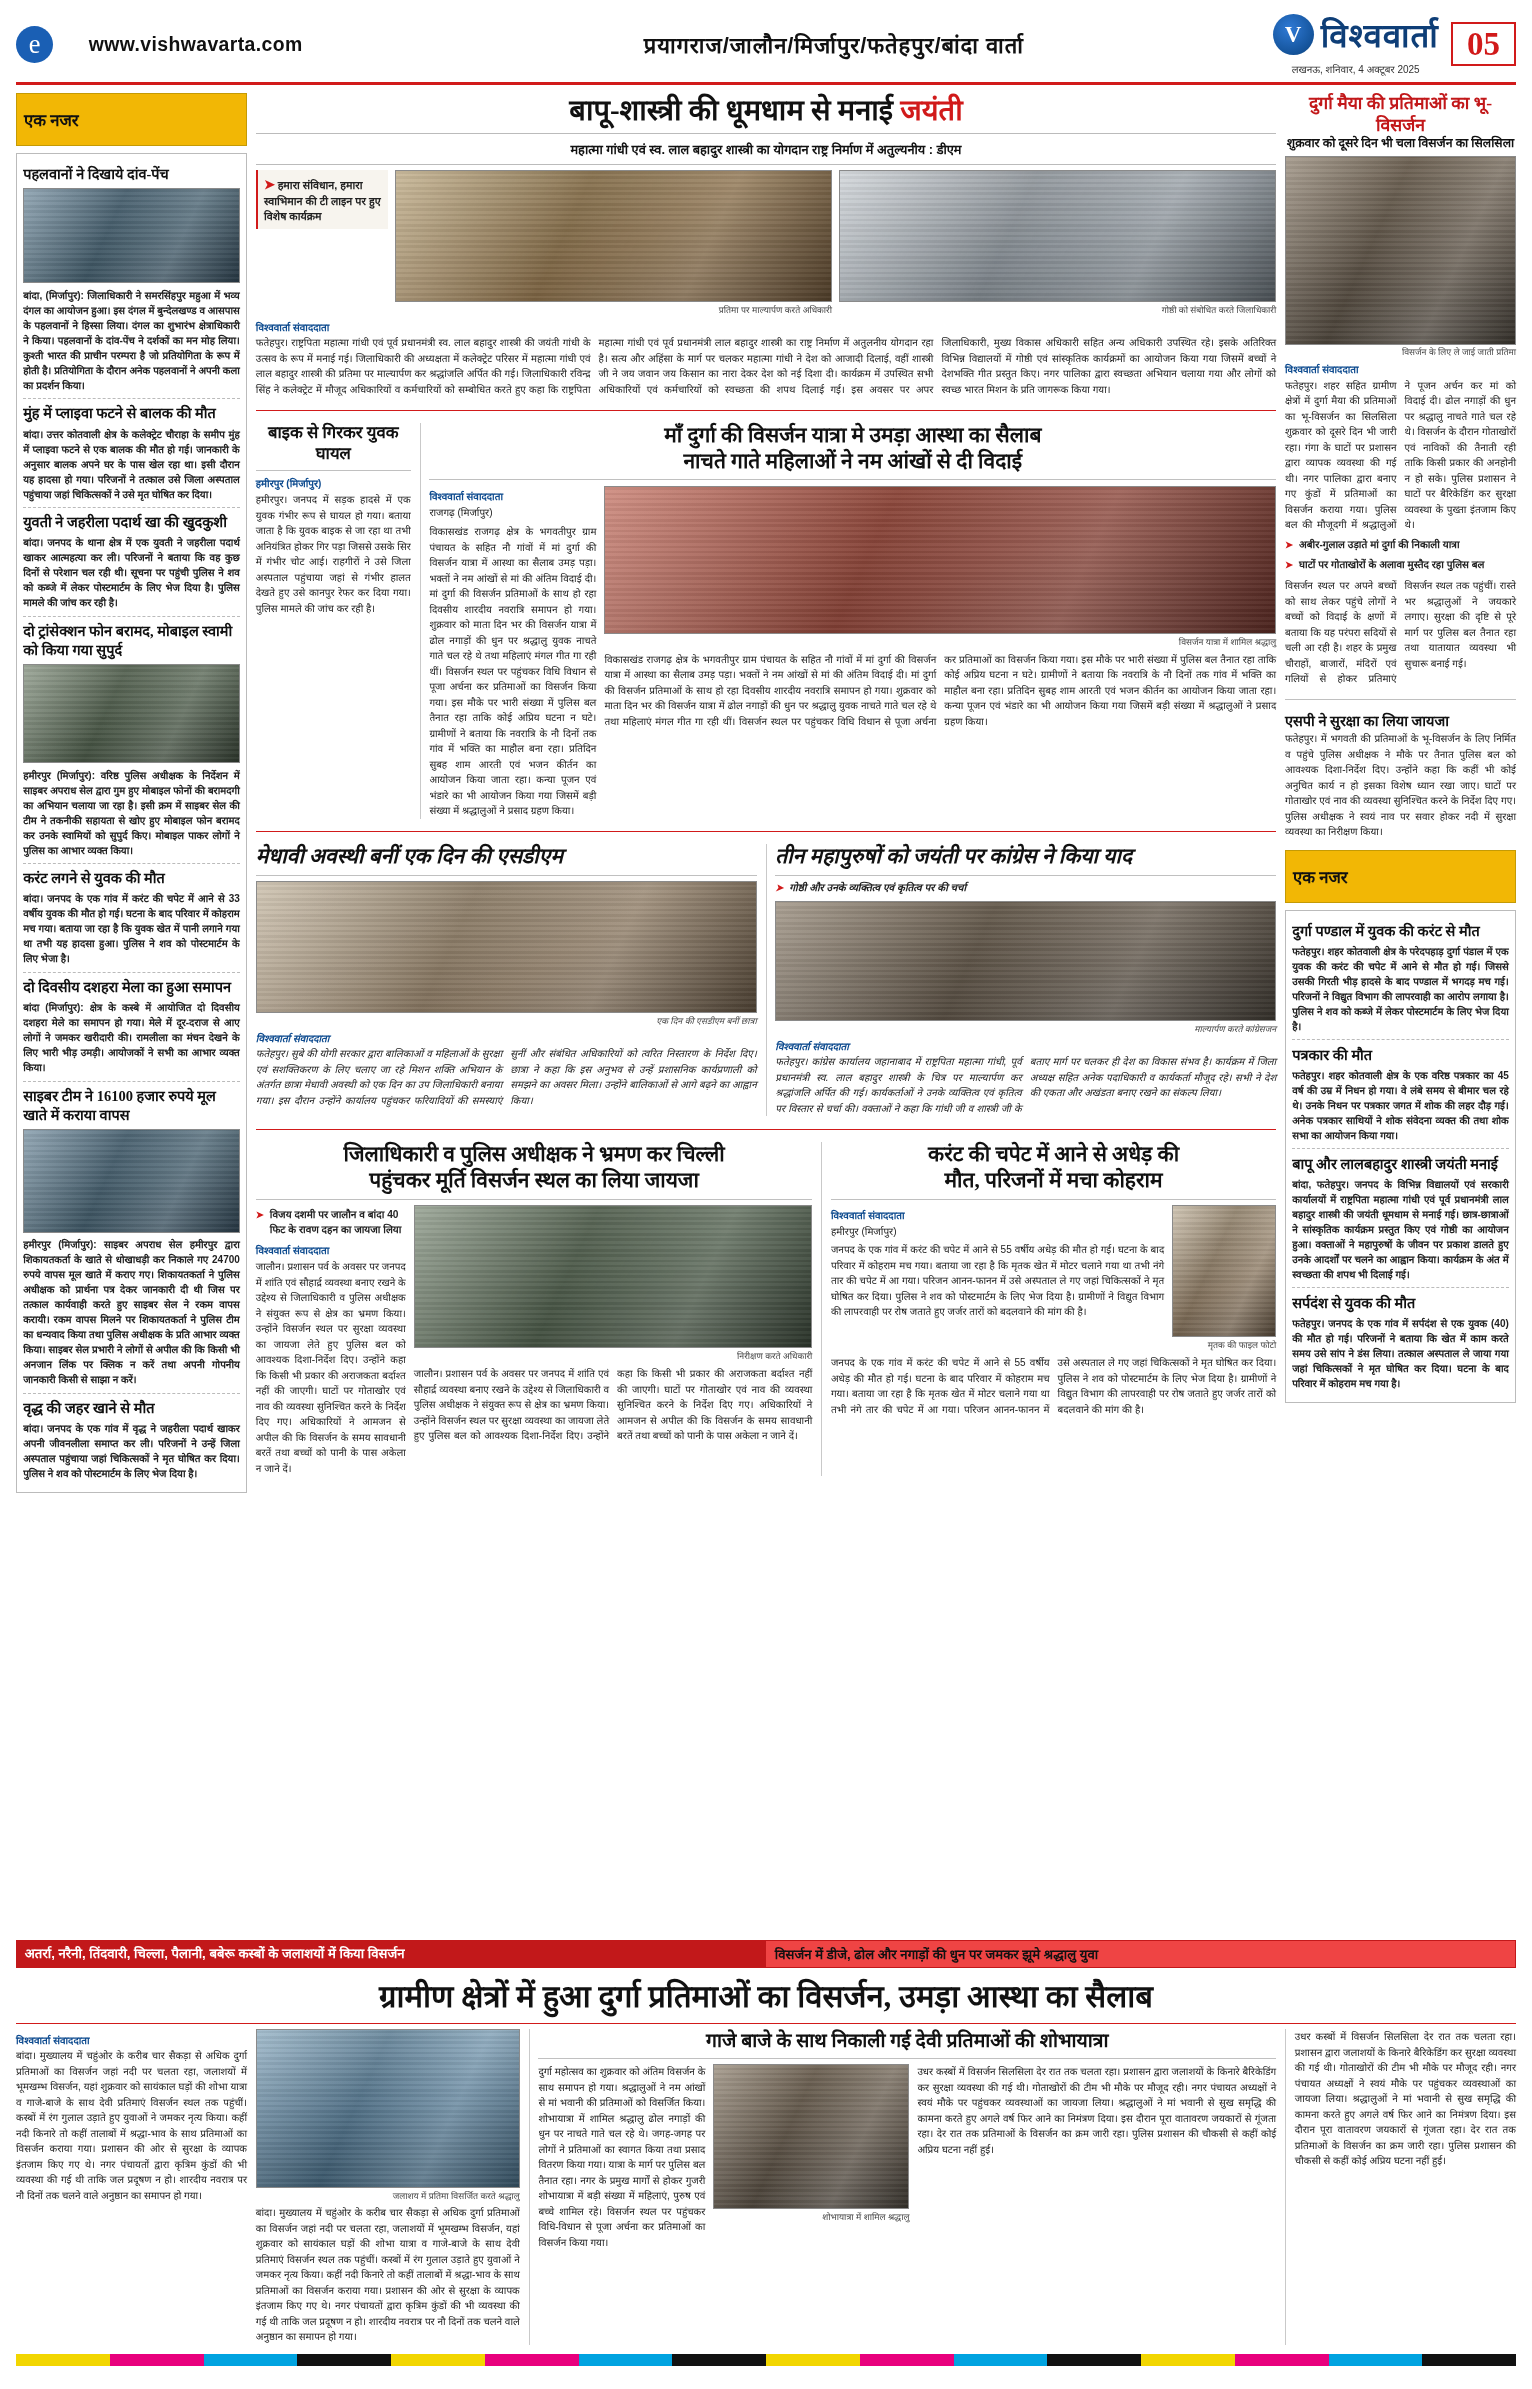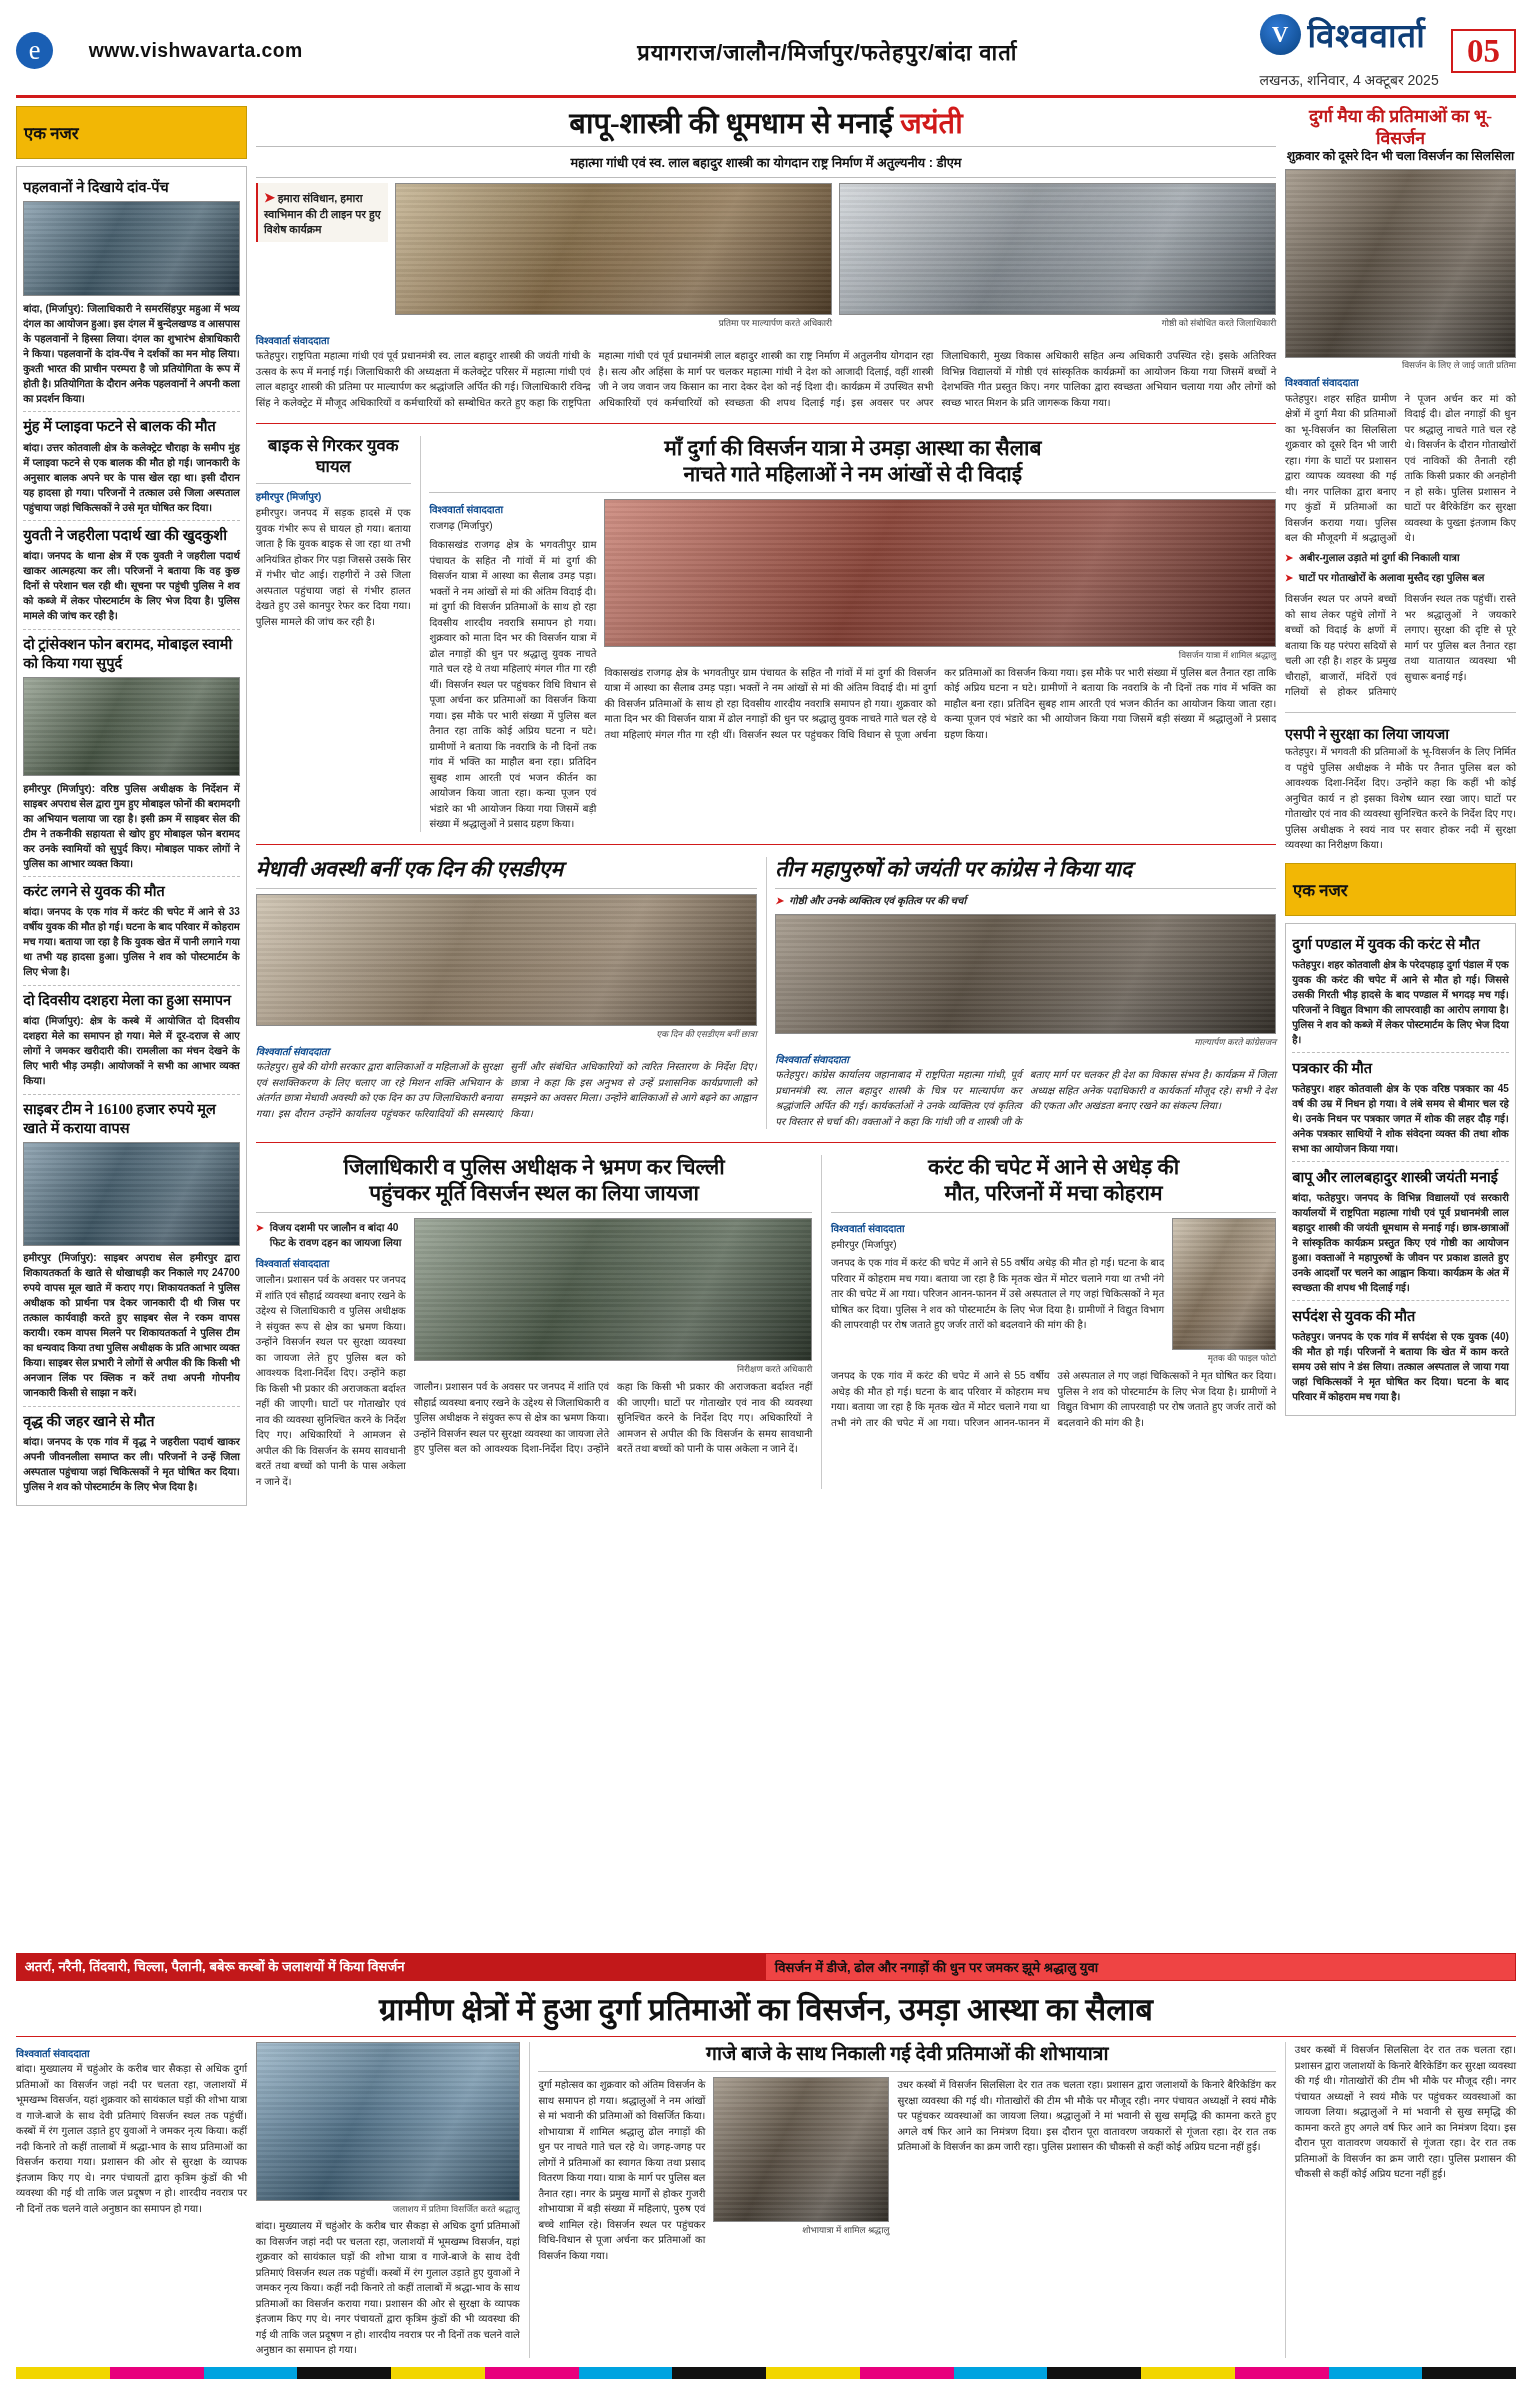--- a/index.html
+++ b/index.html
@@ -24,21 +24,21 @@
   .mh-center .edition { font-size:22px; font-weight:bold; letter-spacing:0.9px; }
   .mh-right { display:flex; align-items:center; gap:12.3px; }
   .brand-wrap { text-align:center; }
   .brand-top { display:flex; align-items:center; gap:7px; }
   .brand-mark { width:41px; height:41px; border-radius:50%;
                 background:radial-gradient(circle at 40% 35%, #2f7ad6 0%, #14539a 70%, #0c3a6e 100%);
                 color:#fff; font-size:23px; font-weight:bold; line-height:41px; text-align:center;
                 font-family:"Liberation Serif", serif; }
   .brand-name { font-size:33px; font-weight:bold; color:#0e3e77; letter-spacing:0.9px;
                 font-family:"Liberation Serif", serif; }
-  .brand-sub { font-size:14px; color:#333; margin-top:13px; }
+  .brand-sub { font-size:10px; color:#333; margin-top:5px; }
   .page-num { border:2.6px solid #d11a1a; color:#d11a1a; font-size:33px; font-weight:bold;
               padding:1.8px 14px; line-height:1.1; font-family:"Liberation Serif", serif;}
 
   
   .body-grid { display:flex; gap:8.8px; margin-top:8.8px; height:1841px; }
   .col { display:flex; flex-direction:column; gap:7px; }
   .col-a { width:231px; }
   .col-mid { flex:1; display:flex; gap:8.8px; }
   .col-d { width:231px; }
   .eknazar-hd { background:#f2b705; color:#111; font-weight:bold; font-size:16.7px;
@@ -382,21 +382,21 @@
         <div class="body-text" style="margin-top:3.5px;">बांदा। मुख्यालय में चहुंओर के करीब चार सैकड़ा से अधिक दुर्गा प्रतिमाओं का विसर्जन जहां नदी पर चलता रहा, जलाशयों में भूमखम्भ विसर्जन, यहां शुक्रवार को सायंकाल घड़ों की शोभा यात्रा व गाजे-बाजे के साथ देवी प्रतिमाएं विसर्जन स्थल तक पहुंचीं। कस्बों में रंग गुलाल उड़ाते हुए युवाओं ने जमकर नृत्य किया। कहीं नदी किनारे तो कहीं तालाबों में श्रद्धा-भाव के साथ प्रतिमाओं का विसर्जन कराया गया। प्रशासन की ओर से सुरक्षा के व्यापक इंतजाम किए गए थे। नगर पंचायतों द्वारा कृत्रिम कुंडों की भी व्यवस्था की गई थी ताकि जल प्रदूषण न हो। शारदीय नवरात्र पर नौ दिनों तक चलने वाले अनुष्ठान का समापन हो गया।</div>
       </div>
 
       <div style="flex:1; border-left:0.9px solid #c9c9c9; padding-left:8.8px;">
         <div class="sec-hd center" style="font-size:19.4px;">गाजे बाजे के साथ निकाली गई देवी प्रतिमाओं की शोभायात्रा</div>
         <div class="hr-thin"></div>
         <div style="display:flex; gap:8px;">
           <div style="width:167px;">
             <div class="body-text">दुर्गा महोत्सव का शुक्रवार को अंतिम विसर्जन के साथ समापन हो गया। श्रद्धालुओं ने नम आंखों से मां भवानी की प्रतिमाओं को विसर्जित किया। शोभायात्रा में शामिल श्रद्धालु ढोल नगाड़ों की धुन पर नाचते गाते चल रहे थे। जगह-जगह पर लोगों ने प्रतिमाओं का स्वागत किया तथा प्रसाद वितरण किया गया। यात्रा के मार्ग पर पुलिस बल तैनात रहा। नगर के प्रमुख मार्गों से होकर गुजरी शोभायात्रा में बड़ी संख्या में महिलाएं, पुरुष एवं बच्चे शामिल रहे। विसर्जन स्थल पर पहुंचकर विधि-विधान से पूजा अर्चना कर प्रतिमाओं का विसर्जन किया गया।</div>
           </div>
-          <div style="width:176px;">
+          <div style="width:196px;">
             <div class="photo p-crowd" style="height:145px;"></div>
             <div class="cap">शोभायात्रा में शामिल श्रद्धालु</div>
           </div>
           <div style="flex:1;">
             <div class="body-text">उधर कस्बों में विसर्जन सिलसिला देर रात तक चलता रहा। प्रशासन द्वारा जलाशयों के किनारे बैरिकेडिंग कर सुरक्षा व्यवस्था की गई थी। गोताखोरों की टीम भी मौके पर मौजूद रही। नगर पंचायत अध्यक्षों ने स्वयं मौके पर पहुंचकर व्यवस्थाओं का जायजा लिया। श्रद्धालुओं ने मां भवानी से सुख समृद्धि की कामना करते हुए अगले वर्ष फिर आने का निमंत्रण दिया। इस दौरान पूरा वातावरण जयकारों से गूंजता रहा। देर रात तक प्रतिमाओं के विसर्जन का क्रम जारी रहा। पुलिस प्रशासन की चौकसी से कहीं कोई अप्रिय घटना नहीं हुई।</div>
           </div>
         </div>
       </div>
 
       <div style="width:231px; border-left:0.9px solid #c9c9c9; padding-left:8.8px;">

